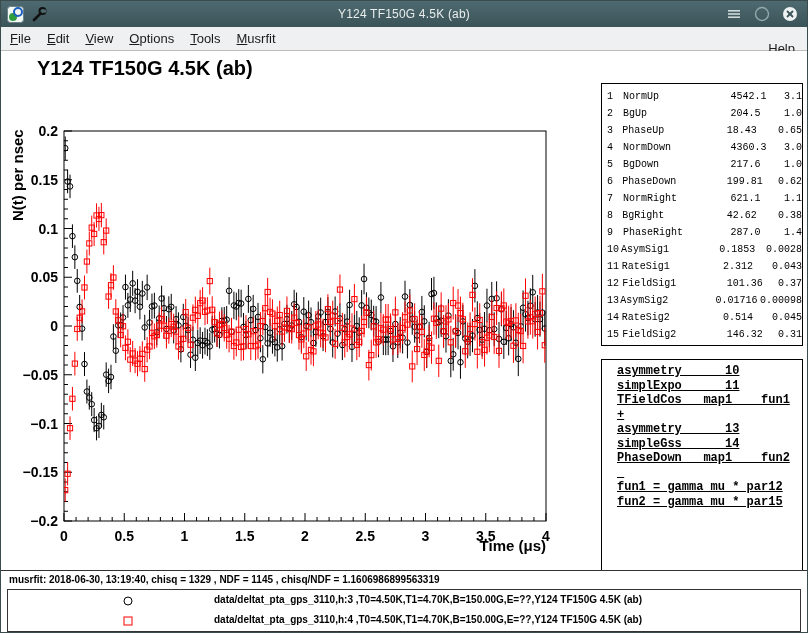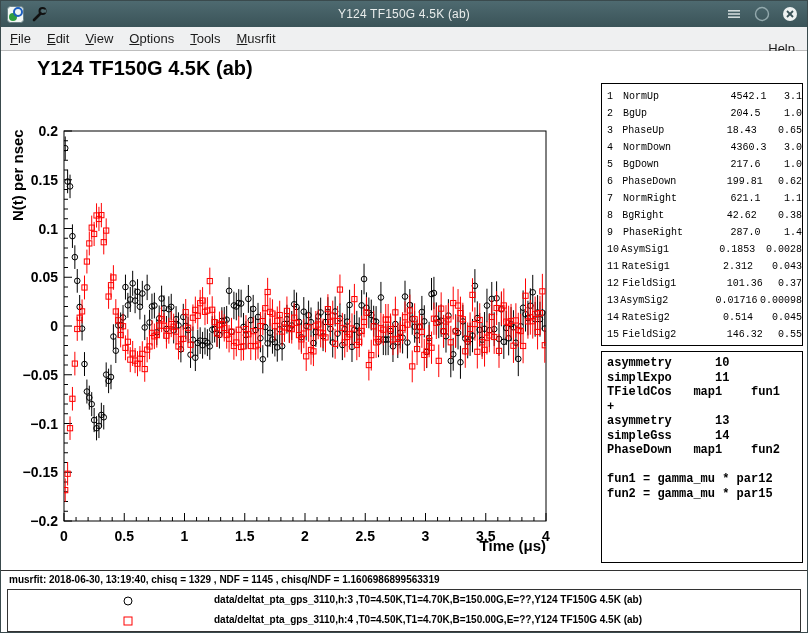--- a/index.html
+++ b/index.html
@@ -31,22 +31,22 @@
   
   .stats-box{position:absolute;left:600px;top:32px;width:202px;height:263px;
     border:1px solid #000;box-sizing:border-box;font-family:"Liberation Mono",monospace;
     font-size:10px;color:#000;padding-top:4px;background:#fff;}
   .stat-row{display:flex;height:17px;line-height:17px;}
   .c-idx{width:22px;padding-left:5px;box-sizing:border-box;}
   .c-name{width:76px;}
   .c-val{width:57px;margin-left:36px;}
   .c-err{flex:1;}
   
-  .theory-box{position:absolute;left:600px;top:300px;width:202px;height:212px;
-    border:1px solid #000;box-sizing:border-box;padding:4px 0 0 5px;background:#fff;}
+  .theory-box{position:absolute;left:600px;top:308px;width:202px;height:212px;
+    border:1px solid #000;box-sizing:border-box;padding:4px 0 0 15px;background:#fff;text-decoration:underline;}
   .theory-line{white-space:pre;font-family:"Liberation Mono",monospace;
     font-weight:bold;font-size:12px;line-height:14.5px;color:#000;}
   
   .footer-line{position:absolute;left:0;top:519px;width:100%;height:1px;background:#333;}
   .footer-info{position:absolute;left:8px;top:523px;font-size:10px;font-weight:bold;color:#000;}
   .legend-box{position:absolute;left:6px;top:538px;width:794px;height:43px;
     border:1px solid #333;box-sizing:border-box;background:#fff;}
   .legend-row{position:absolute;left:16px;width:100%;height:20px;}
   .legend-label{position:absolute;left:190px;top:3px;font-size:10px;font-weight:bold;
     color:#000;white-space:nowrap;}
@@ -1109,21 +1109,21 @@
         <div class="stat-row">
           <span class="c-idx">14</span>
           <span class="c-name">RateSig2</span>
           <span class="c-val">0.514</span>
           <span class="c-err">0.045</span>
         </div>
         <div class="stat-row">
           <span class="c-idx">15</span>
           <span class="c-name">FieldSig2</span>
           <span class="c-val">146.32</span>
-          <span class="c-err">0.55</span>
+          <span class="c-err">0.31</span>
         </div>
       </div>
     <div class="theory-box" id="theory-box">
         <div class="theory-line">asymmetry      10</div>
         <div class="theory-line">simplExpo      11</div>
         <div class="theory-line">TFieldCos   map1    fun1</div>
         <div class="theory-line">+</div>
         <div class="theory-line">asymmetry      13</div>
         <div class="theory-line">simpleGss      14</div>
         <div class="theory-line">PhaseDown   map1    fun2</div>

